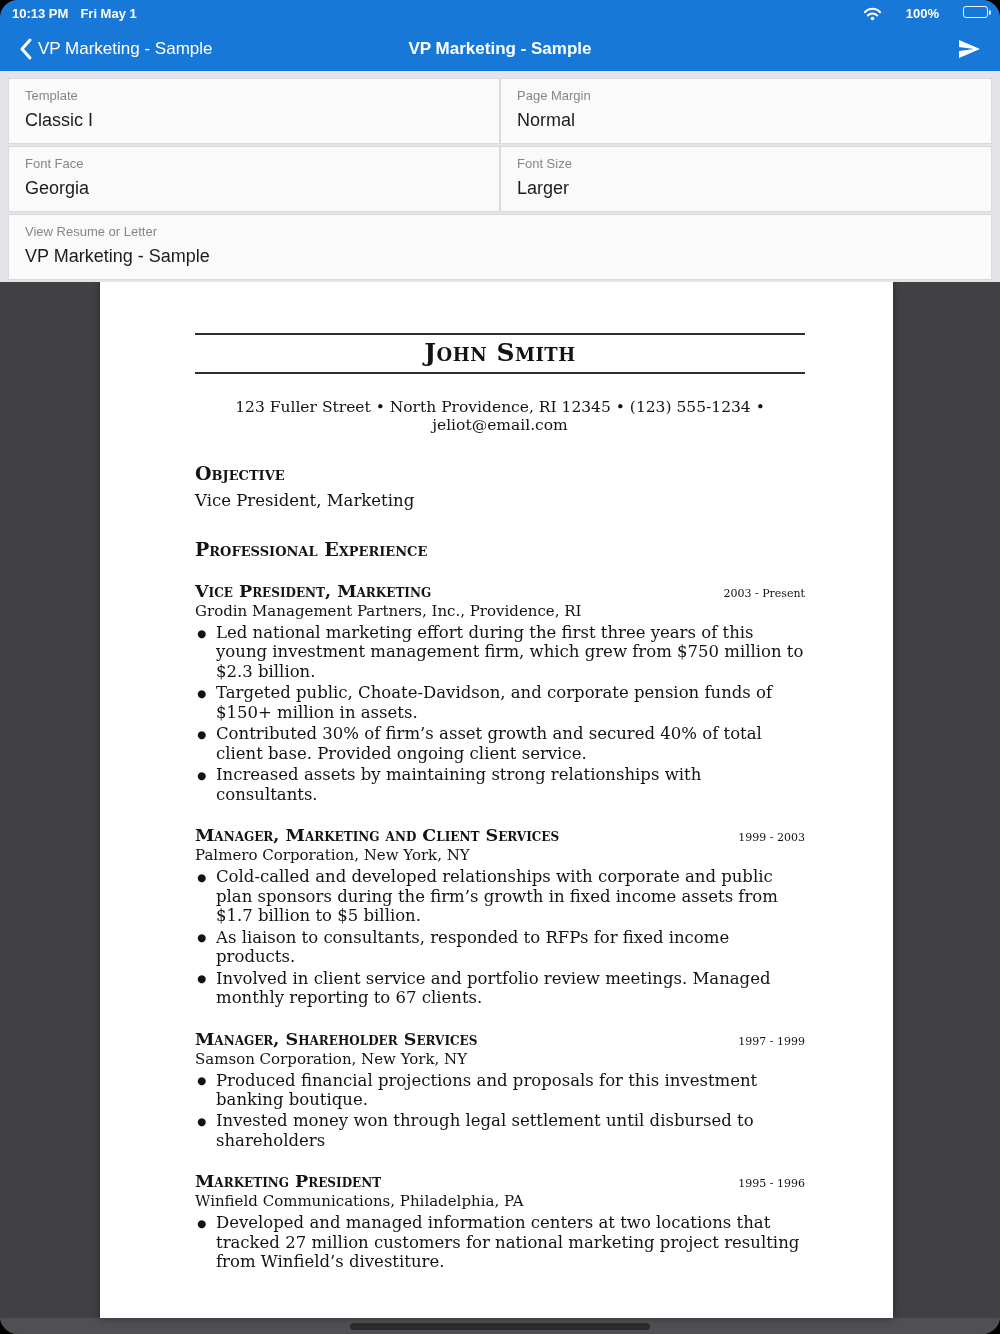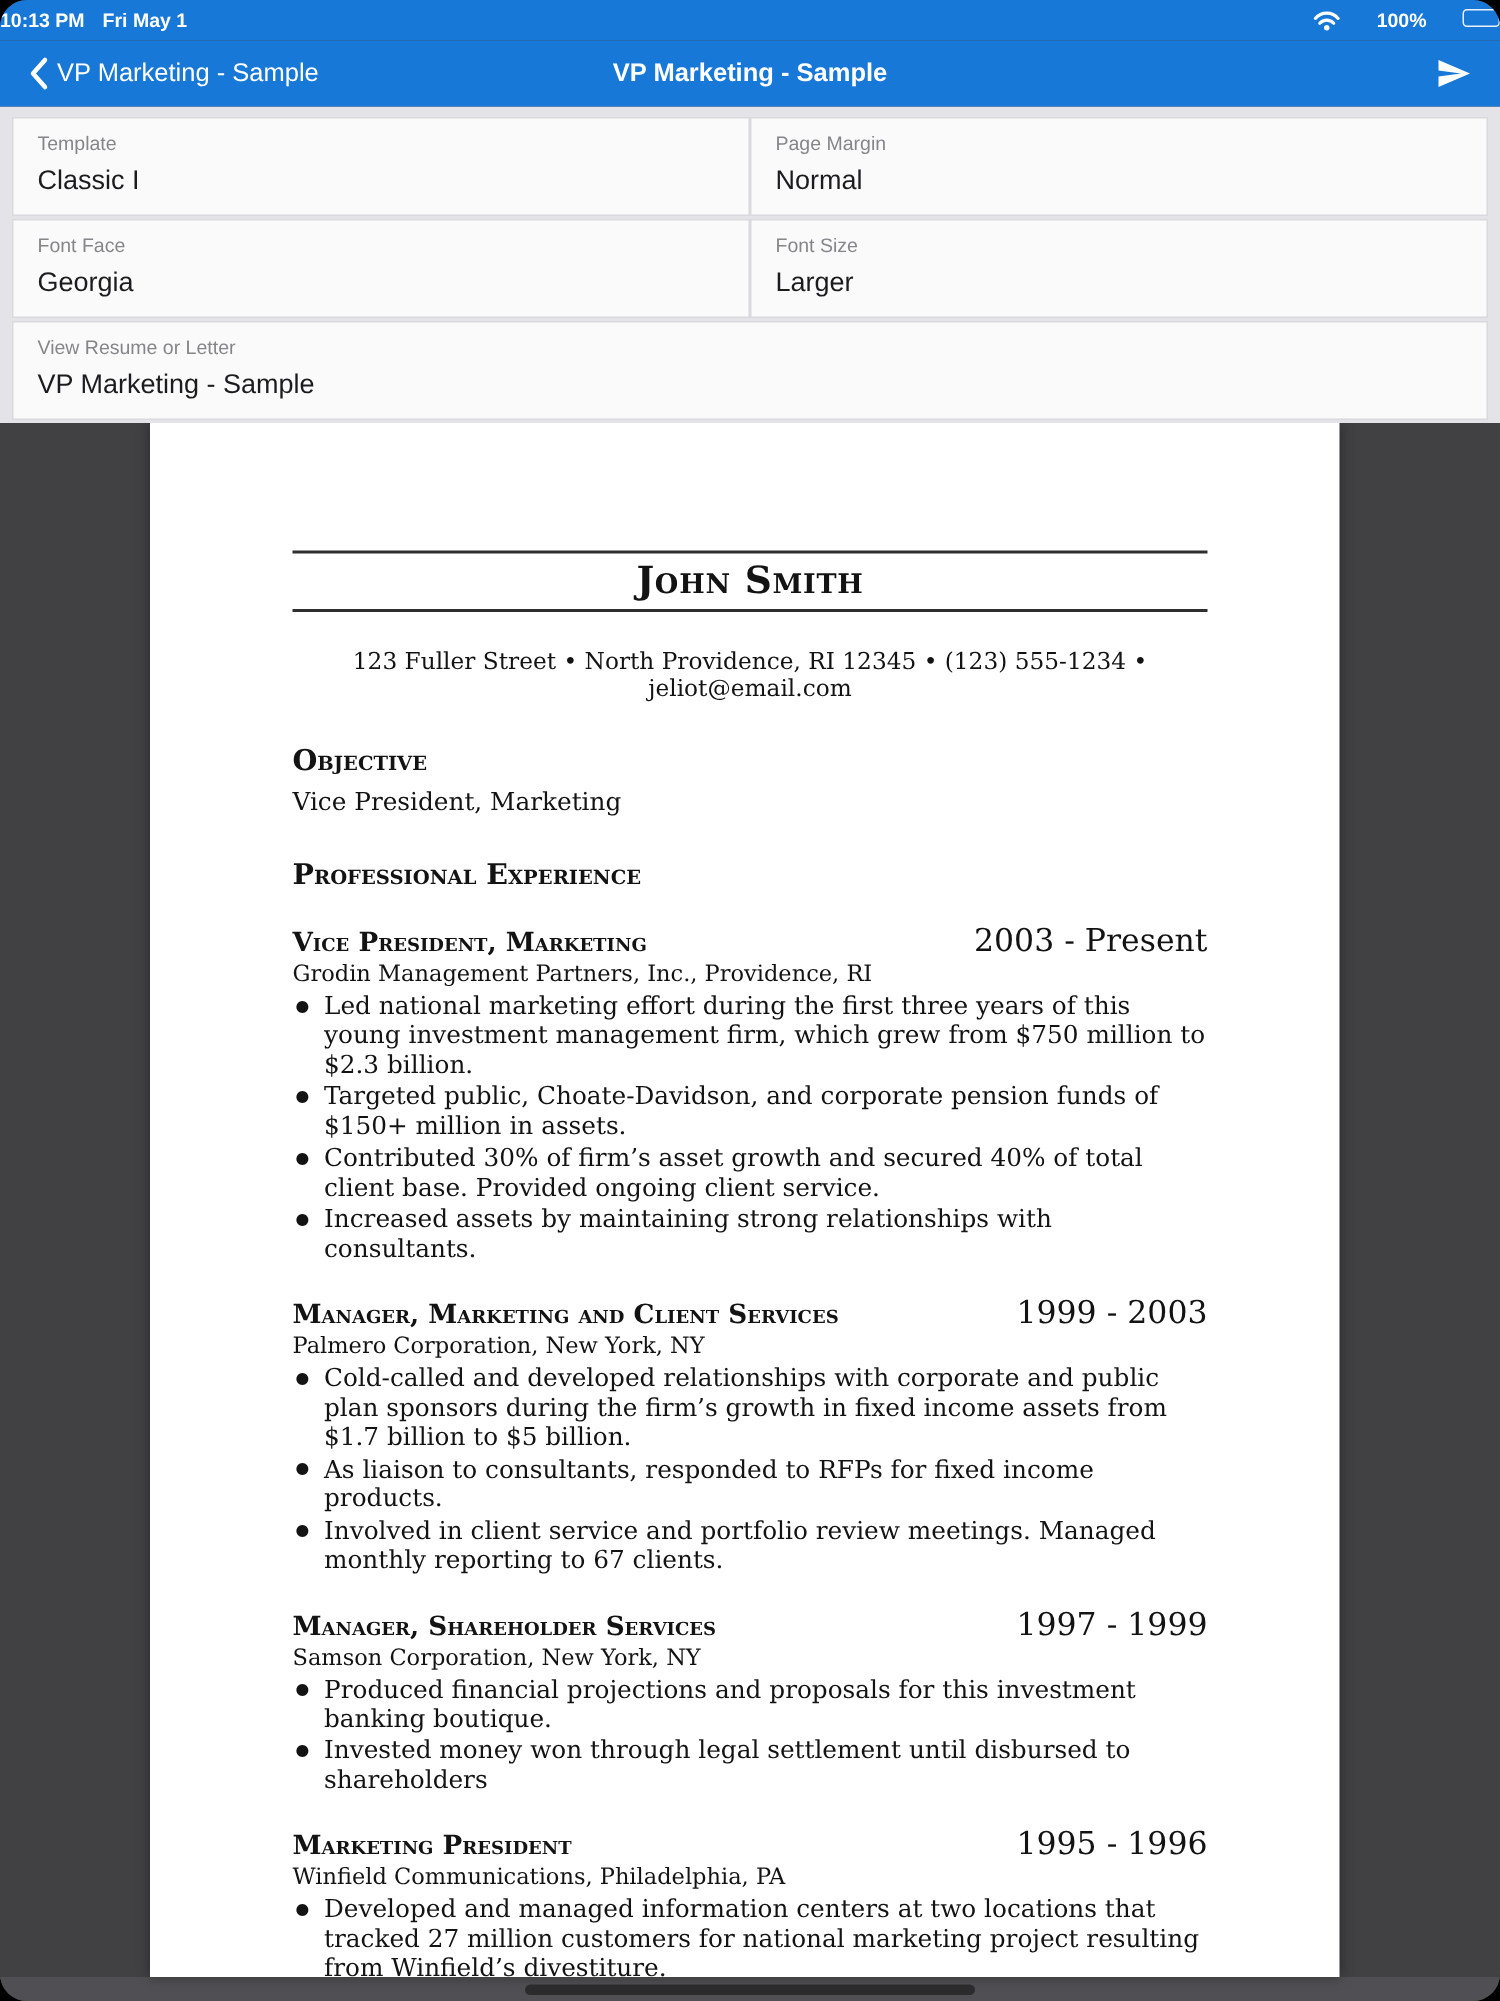--- a/index.html
+++ b/index.html
@@ -8,21 +8,21 @@
     position:relative; width:1000px; height:1334px; margin:0 auto;
     border-radius:18px; overflow:hidden; background:#414144;
     display:flex; flex-direction:column;
     font-family:"Liberation Sans", sans-serif;
   }
 
   
   .status-bar {
     height:27px; background:#1878d8; color:#fff; flex:0 0 auto;
     display:flex; align-items:center; justify-content:space-between;
-    padding:0 0; font-size:13px; font-weight:600;
+    padding:0 12px; font-size:13px; font-weight:600;
   }
   .status-left { display:flex; gap:12px; align-items:center; }
   .status-right { display:flex; gap:24px; align-items:flex-start; }
   .battery { position:relative; width:25px; height:12px; border:1px solid rgba(255,255,255,0.9);
     border-radius:3px; padding:1px; }
   .battery-fill { width:100%; height:100%; background:#fff; border-radius:1px; }
   .battery-nub { position:absolute; right:-4px; top:3px; width:2.5px; height:5px;
     background:rgba(255,255,255,0.9); border-radius:0 2px 2px 0; }
 
   
@@ -47,42 +47,42 @@
   }
   .cell-label { font-size:13px; color:#86868a; margin-bottom:7px; }
   .cell-value { font-size:18px; color:#1c1c1e; }
 
   
   .workspace { position:relative; flex:1 1 auto; background:#414144; overflow:hidden; }
   .bottom-strip { position:absolute; left:0; right:0; bottom:0; height:16px; background:#505054; }
   .page {
     position:absolute; left:100px; top:0; width:793px; bottom:16px;
     background:#fff; box-shadow:0 0 8px rgba(0,0,0,0.4);
-    padding:85px 88px 40px 95px; overflow:hidden;
+    padding:51px 88px 40px 95px; overflow:hidden;
     font-family:"DejaVu Serif", "Liberation Serif", serif; color:#131313;
   }
 
   .r-name {
     text-align:center; font-variant:small-caps; font-weight:bold;
     font-size:25px; letter-spacing:0.5px;
     border-top:2px solid #2f2f2f; border-bottom:2px solid #2f2f2f;
     padding:3px 0 5px 0;
   }
   .r-contact { text-align:center; font-size:15.5px; margin-top:24px; }
 
   .r-heading {
     font-variant:small-caps; font-weight:bold; font-size:19px; margin-top:28px;
   }
   .r-objective-text { font-size:16.5px; margin-top:7px; }
 
   .job { margin-top:21px; }
   .job:first-of-type { margin-top:8px; }
   .job-head { display:flex; justify-content:space-between; align-items:baseline; }
   .job-title { font-variant:small-caps; font-weight:bold; font-size:17.5px; }
-  .job-dates { font-size:21px; white-space:nowrap; }
+  .job-dates { font-size:11px; white-space:nowrap; }
   .job-company { font-size:15px; margin-top:1px; }
   ul.bullets { list-style:none; margin:3px 0 0 0; padding:0; }
   ul.bullets li {
     position:relative; padding-left:21px; font-size:16.5px;
     line-height:1.18; margin-top:2px;
   }
   ul.bullets li::before {
     content:"●"; position:absolute; left:2px; top:3.5px; font-size:10.5px;
   }
 

